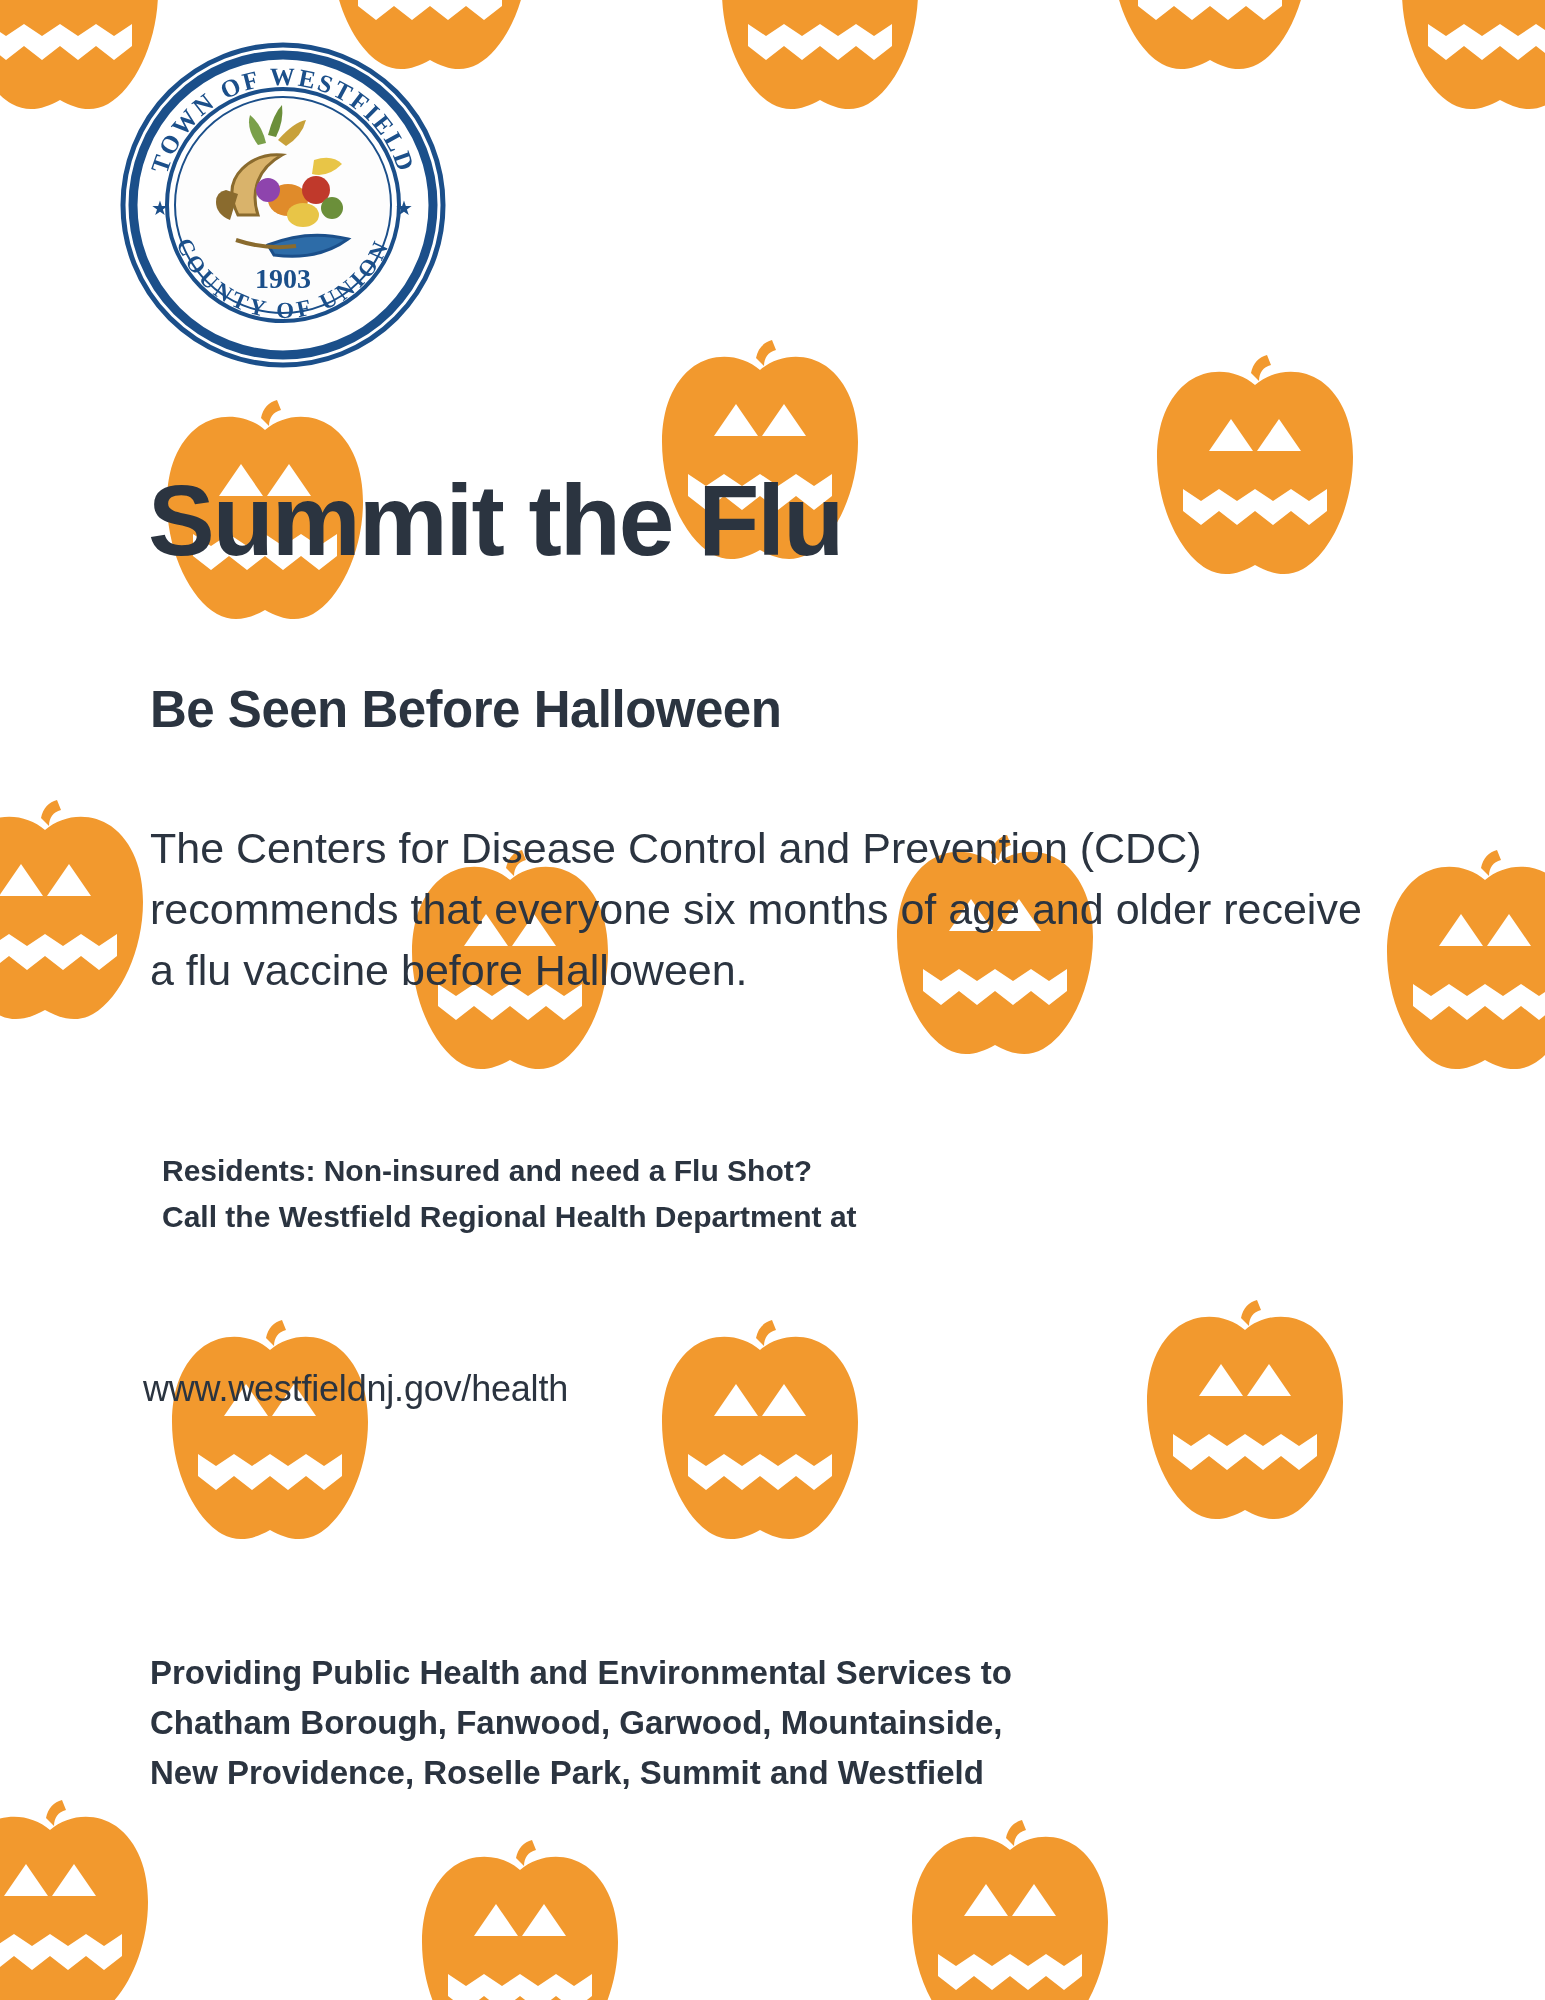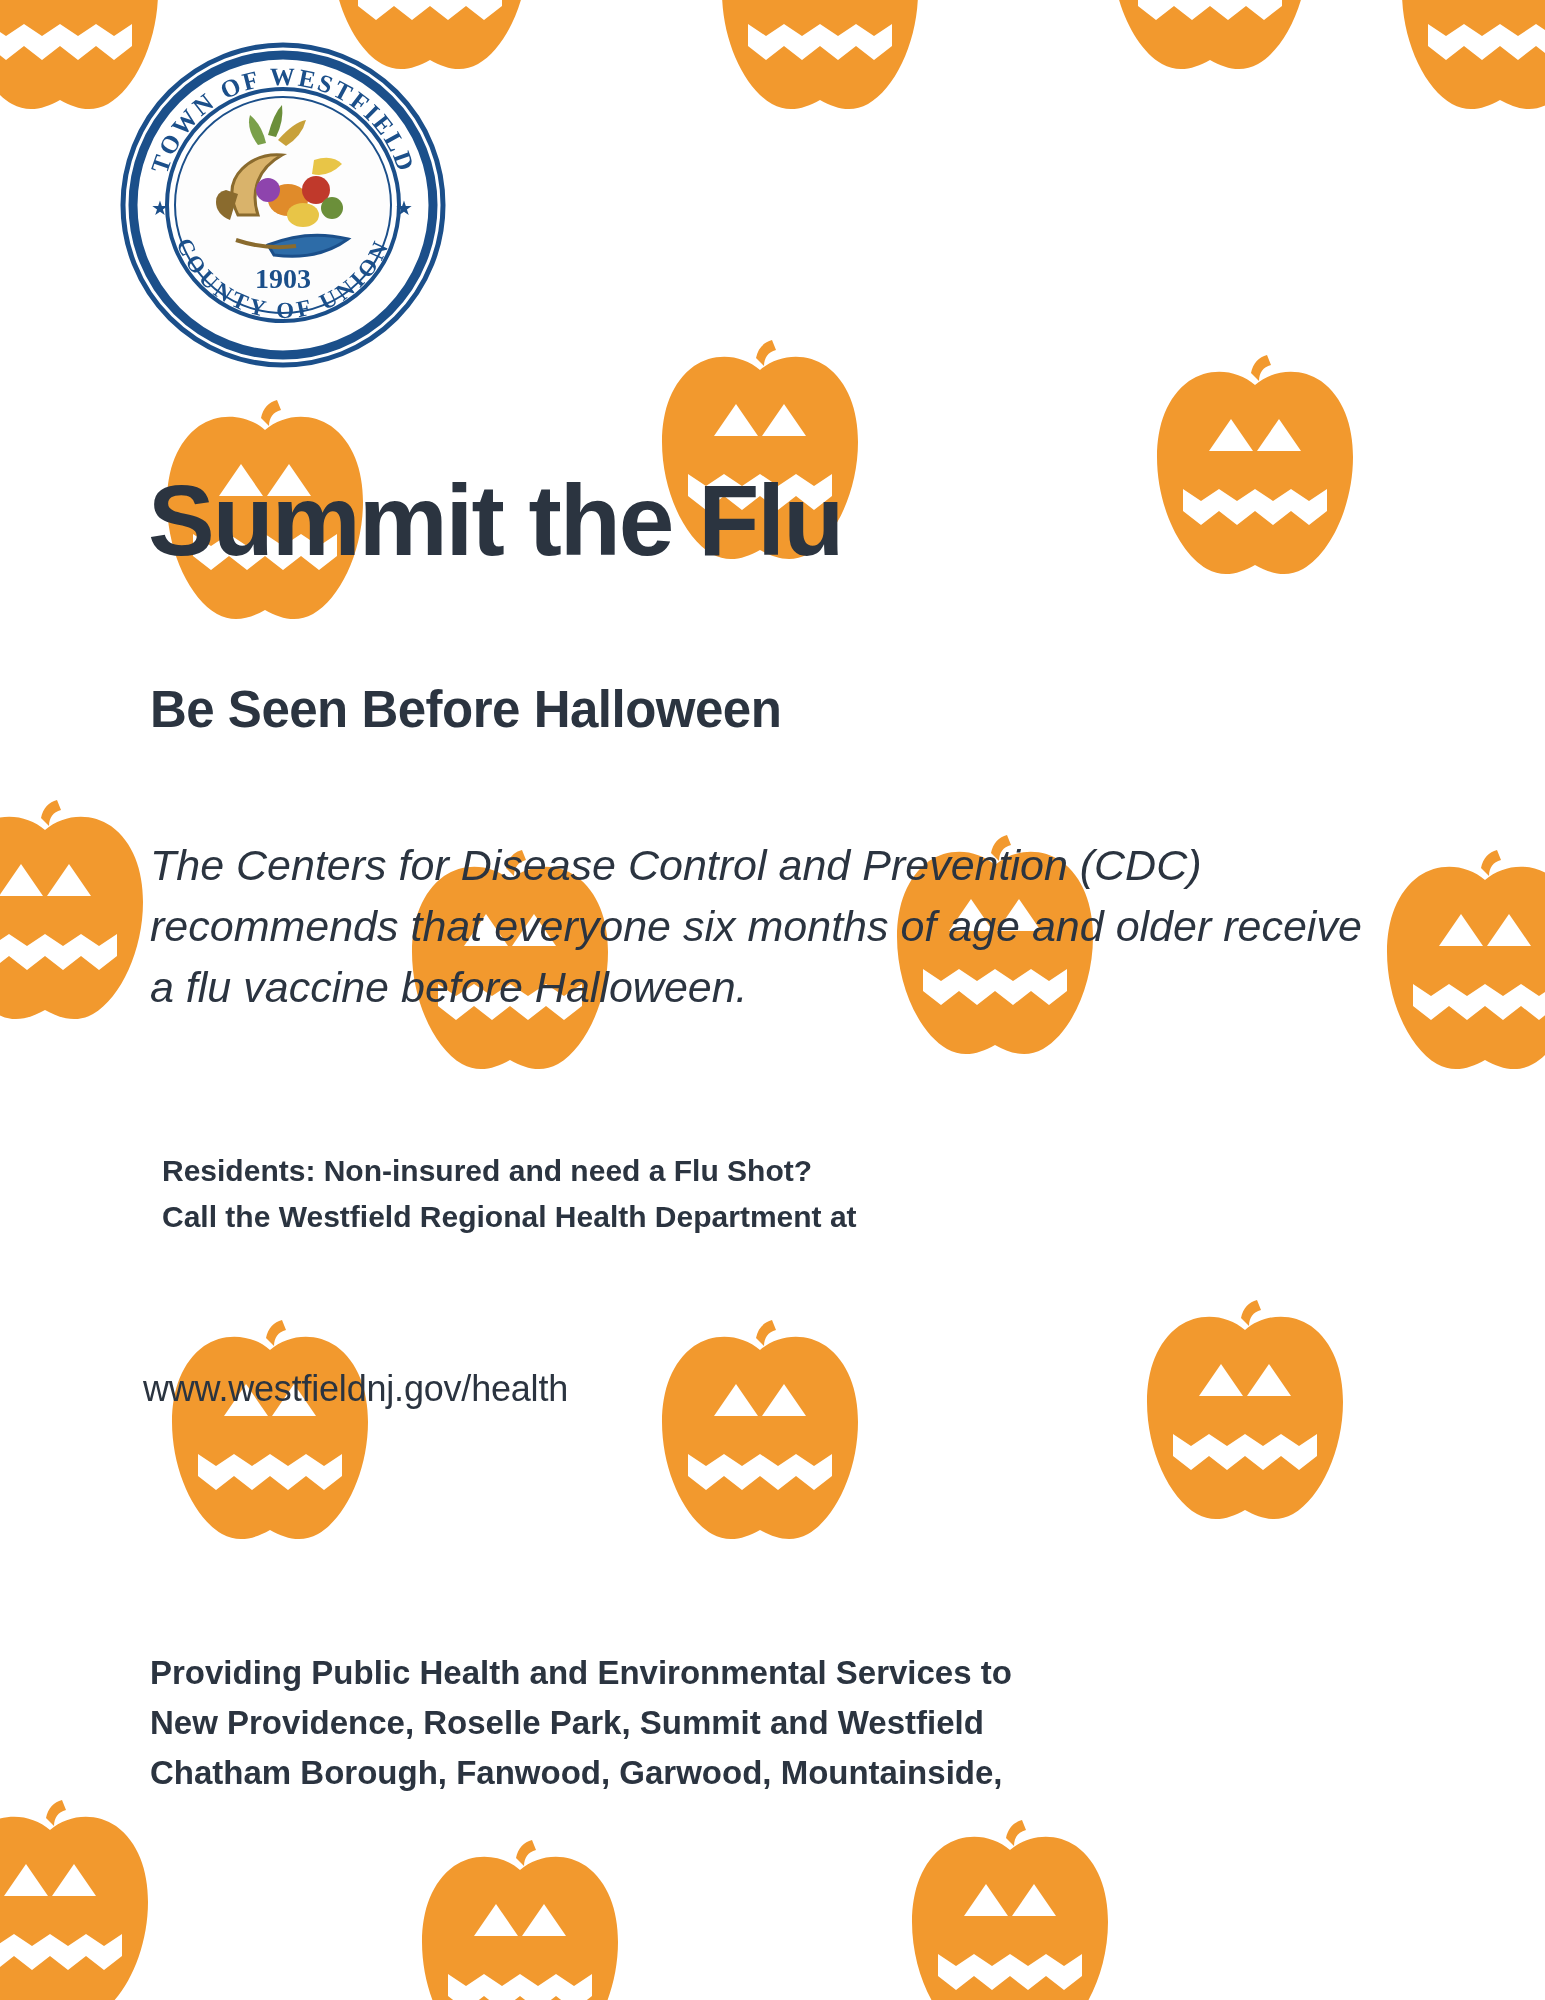--- a/index.html
+++ b/index.html
@@ -77,23 +77,21 @@
     text-align: center;
   }
 
   .body-italic {
     position: absolute;
     left: 150px;
     top: 818px;
     width: 1220px;
     font-size: 43px;
     line-height: 1.42;
-    font-style: italic;
-    color: #2b3440;
-    margin-top: 17px;
+    color: #2b3440;
   }
 
   .residents {
     position: absolute;
     left: 150px;
     top: 1148px;
     width: 1150px;
     font-size: 30px;
     line-height: 1.52;
     font-weight: bold;
@@ -416,18 +414,18 @@
 
     <div class="residents">
       <div>Residents: Non-insured and need a Flu Shot?</div>
       <div>Call the Westfield Regional Health Department at</div>
     </div>
 
     <div class="weburl">www.westfieldnj.gov/health</div>
 
     <div class="footer">
       <div>Providing Public Health and Environmental Services to</div>
+      <div>Chatham Borough, Fanwood, Garwood, Mountainside,</div>
       <div>New Providence, Roselle Park, Summit and Westfield</div>
-      <div>Chatham Borough, Fanwood, Garwood, Mountainside,</div>
     </div>
 
   </div>
 </div>
 
 </body></html>

